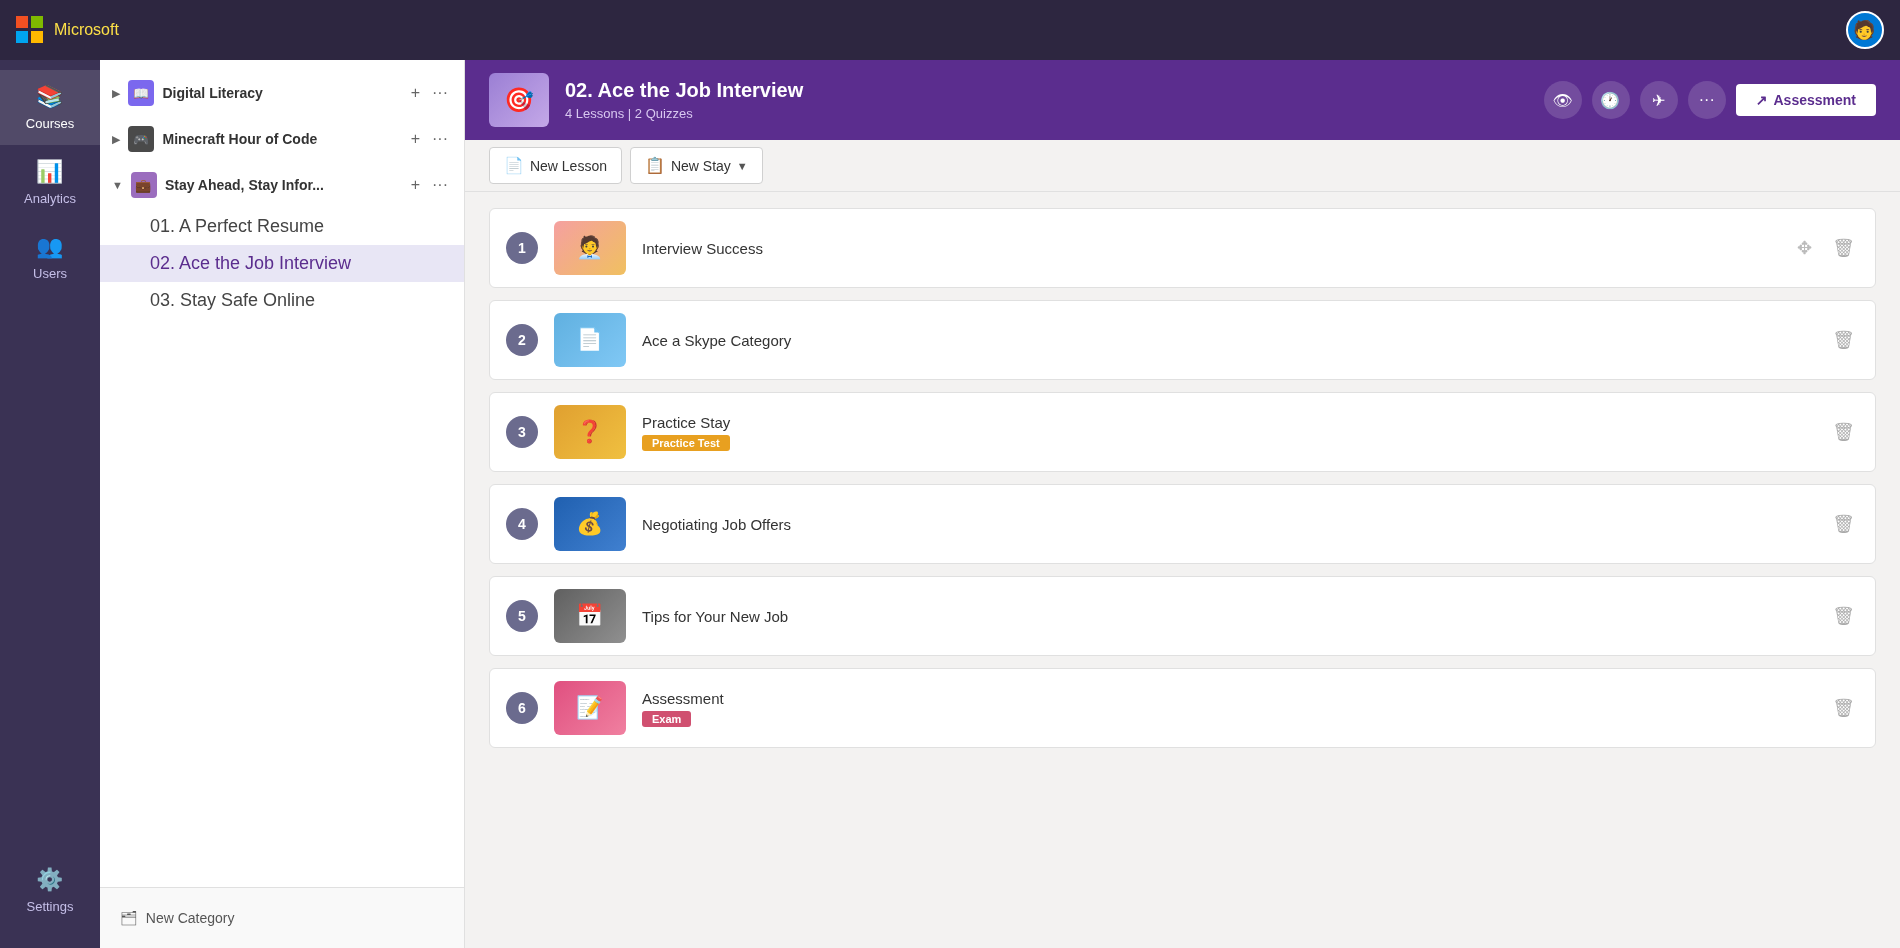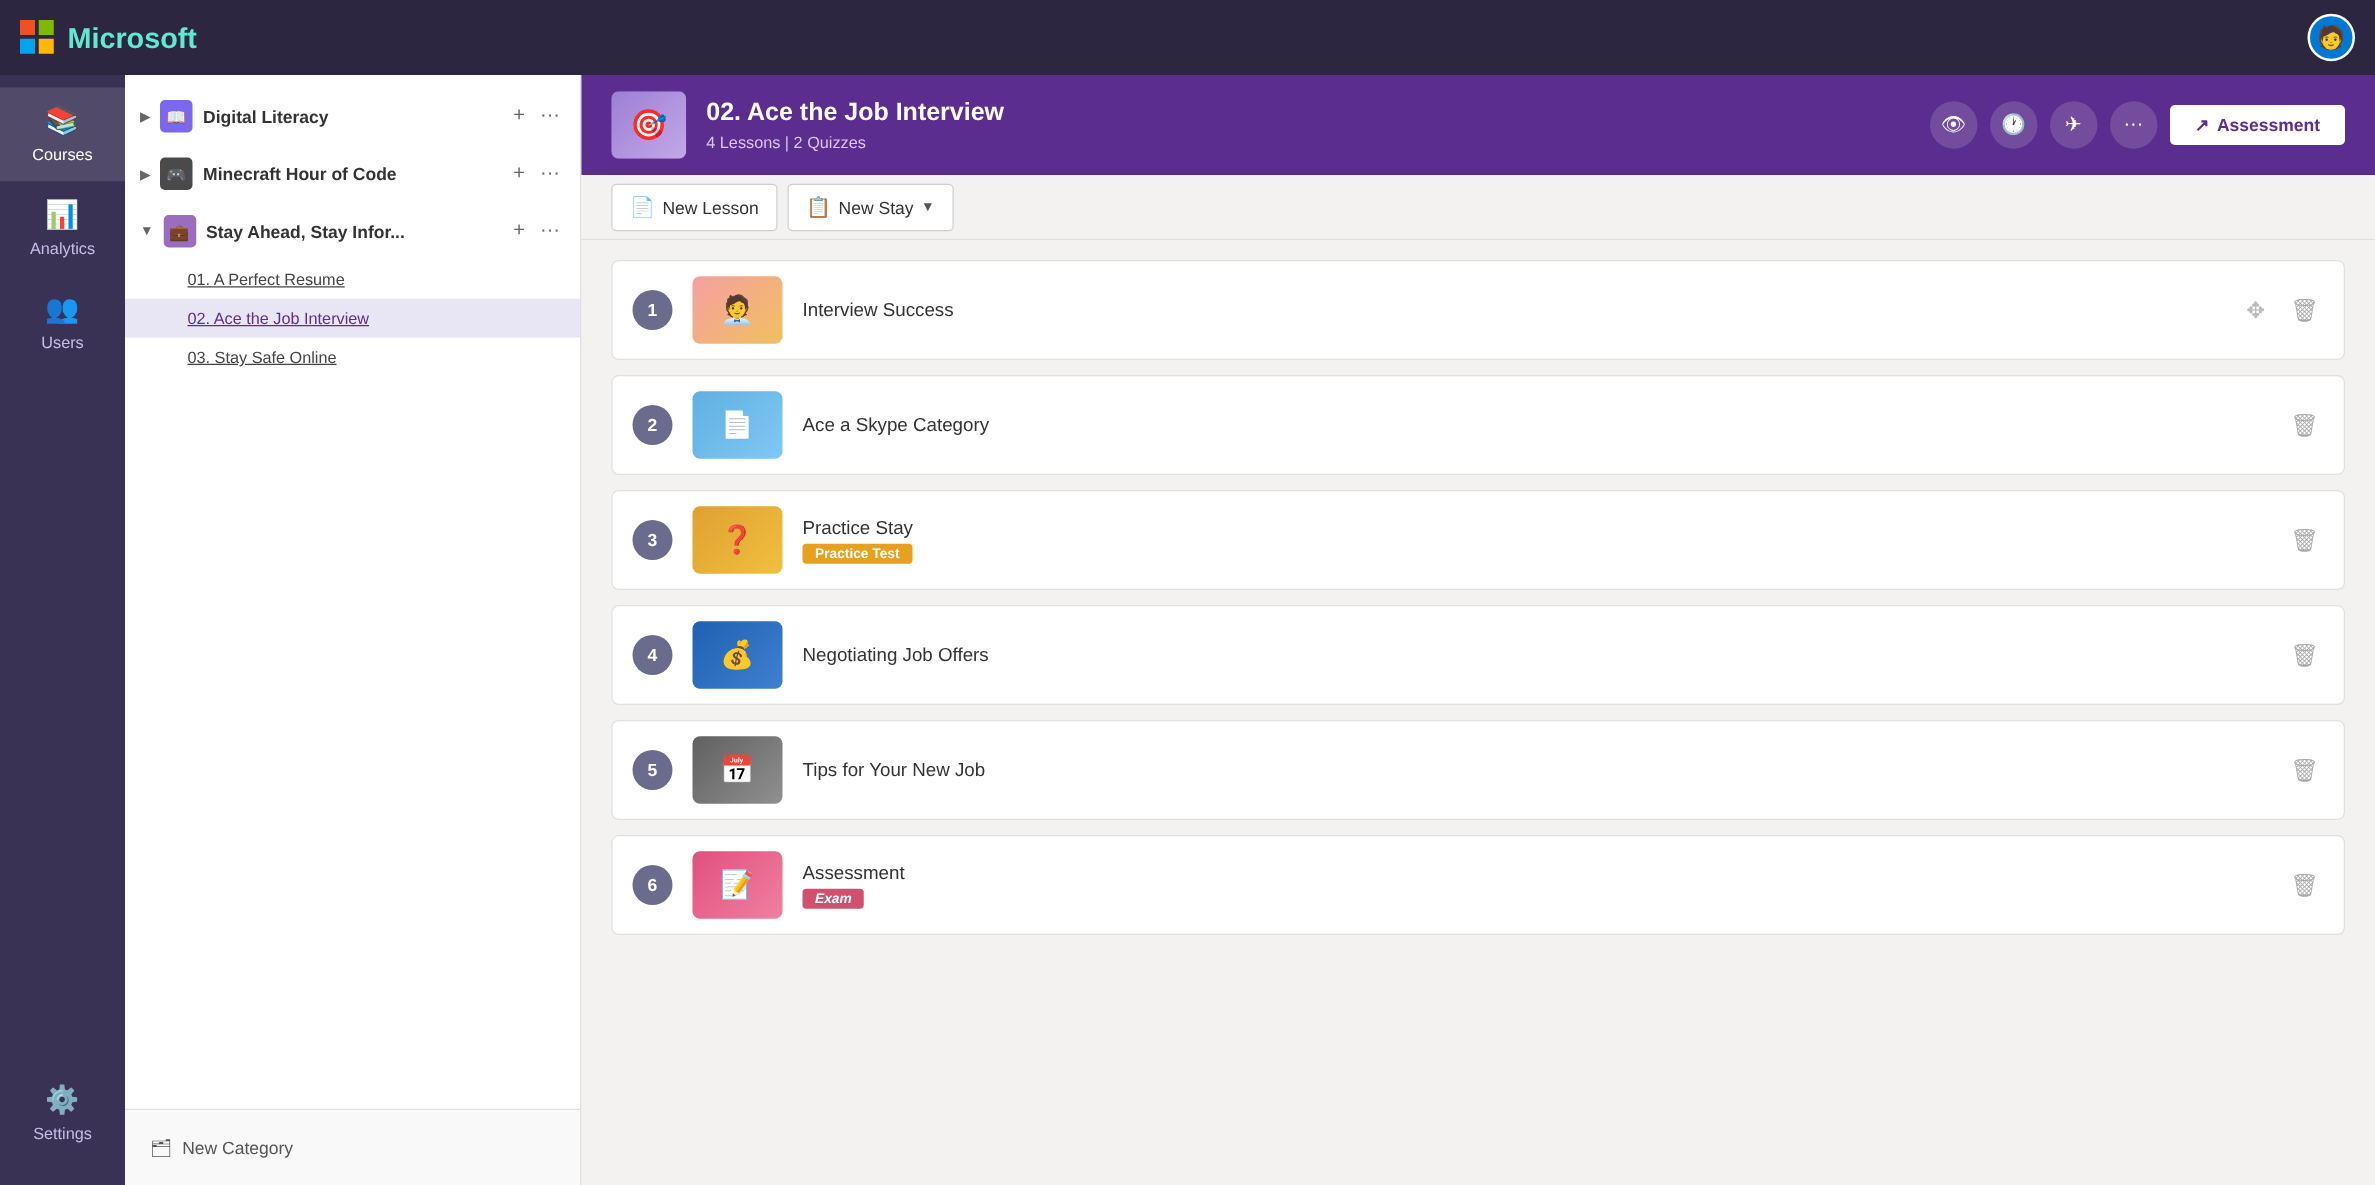--- a/index.html
+++ b/index.html
@@ -15,21 +15,21 @@
       justify-content: space-between;
       flex-shrink: 0;
     }
     .topbar-left { display: flex; align-items: center; gap: 10px; }
     .ms-logo { width: 28px; height: 28px; display: grid; grid-template-columns: 1fr 1fr; grid-template-rows: 1fr 1fr; gap: 2px; }
     .ms-logo-sq { width: 12px; height: 12px; }
     .ms-logo-sq.red { background: #f25022; }
     .ms-logo-sq.green { background: #7fba00; }
     .ms-logo-sq.blue { background: #00a4ef; }
     .ms-logo-sq.yellow { background: #ffb900; }
-    .topbar-brand { color: #5eead4; font-size: 23px; font-weight: 700; }
+    .topbar-brand { color: #fde047; font-size: 16px; font-weight: 400; }
     .topbar-right { display: flex; align-items: center; }
     .avatar { width: 38px; height: 38px; border-radius: 50%; background: #0078d4; display: flex; align-items: center; justify-content: center; color: white; font-size: 18px; cursor: pointer; border: 2px solid #fff; }
 
     
     .main-layout { display: flex; flex: 1; overflow: hidden; }
 
     
     .nav-sidebar {
       width: 100px;
       background: #3a3254;
@@ -78,23 +78,22 @@
     }
     .course-item .chevron { font-size: 11px; color: #666; }
     .course-item .course-icon { width: 26px; height: 26px; border-radius: 4px; background: #6264a7; display: flex; align-items: center; justify-content: center; }
     .course-item-name { flex: 1; font-weight: 600; font-size: 14px; }
     .course-item-actions { display: flex; align-items: center; gap: 4px; color: #666; }
     .course-item-actions span { cursor: pointer; padding: 2px 4px; font-size: 16px; }
 
     .lesson-item {
       padding: 8px 16px 8px 50px;
       cursor: pointer;
-      font-size: 13px;
+      font-size: 18px;
       color: #444;
-      text-decoration: underline;
     }
     .lesson-item.active { background: #e8e6f5; color: #5b2d8e; }
 
     .sidebar-footer {
       padding: 16px 20px;
       border-top: 1px solid #e0e0e0;
       background: #f9f9f9;
     }
     .new-category-btn {
       display: flex;
@@ -238,21 +237,21 @@
     .item-title { font-size: 15px; color: #333; font-weight: 500; }
     .item-badge {
       display: inline-block;
       padding: 2px 10px;
       border-radius: 3px;
       font-size: 11px;
       font-weight: 600;
       margin-top: 4px;
     }
     .badge-practice { background: #e8a020; color: #fff; }
-    .badge-exam { background: #d05070; color: #fff; font-style: italic; }
+    .badge-exam { background: #d05070; color: #fff; }
 
     .item-delete {
       color: #aaa;
       font-size: 18px;
       cursor: pointer;
       padding: 4px;
       flex-shrink: 0;
     }
 
     .drag-handle {

